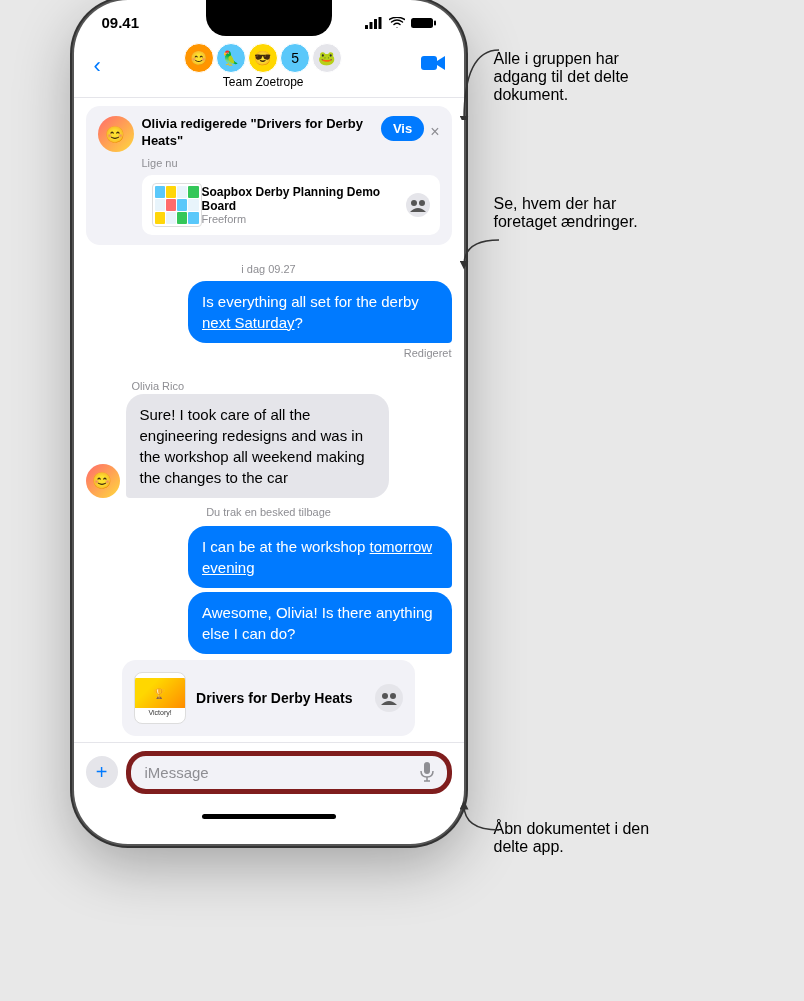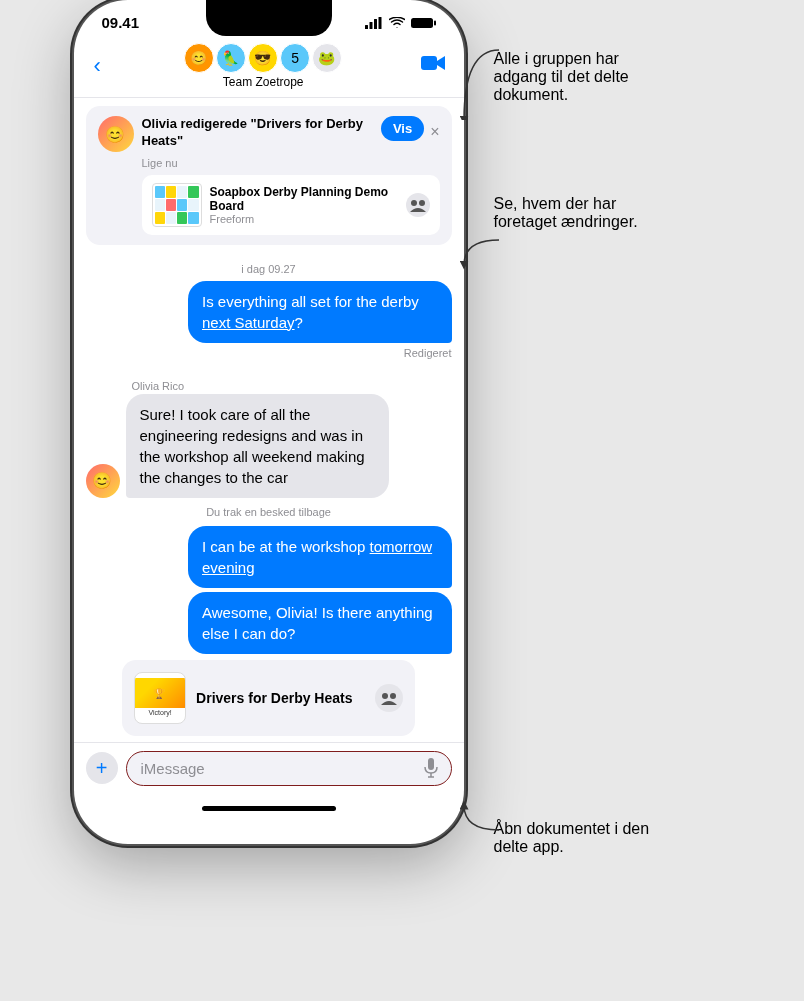--- a/index.html
+++ b/index.html
@@ -138,21 +138,21 @@
       color: #8e8e93;
       margin-top: 7px;
     }
     .notif-card {
       margin-top: 6px;
       background: #fff;
       border-radius: 10px;
       padding: 8px 10px;
       display: flex;
       align-items: center;
-      gap: 8px;
+      gap: 0;
     }
     .notif-card-info { flex: 1; }
     .notif-card-title { font-size: 12px; font-weight: 600; color: #000; }
     .notif-card-sub { font-size: 11px; color: #8e8e93; }
     .notif-card-icon {
       width: 24px;
       height: 24px;
       background: #e5e5ea;
       border-radius: 50%;
       display: flex;
@@ -301,21 +301,21 @@
       align-items: center;
       justify-content: center;
       font-size: 20px;
       color: #007aff;
       cursor: pointer;
     }
     .input-field {
       flex: 1;
       background: #f2f2f7;
       border-radius: 20px;
-      border: 1px solid #7f1d1d;
+      border: 5px solid #7f1d1d;
       padding: 8px 36px 8px 14px;
       font-size: 15px;
       color: #8e8e93;
       position: relative;
       display: flex;
       align-items: center;
     }
     .home-indicator {
       width: 134px;
       height: 5px;

